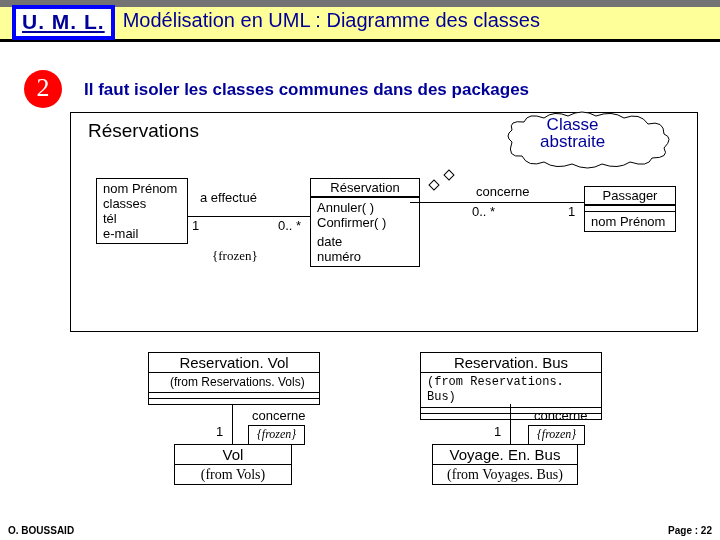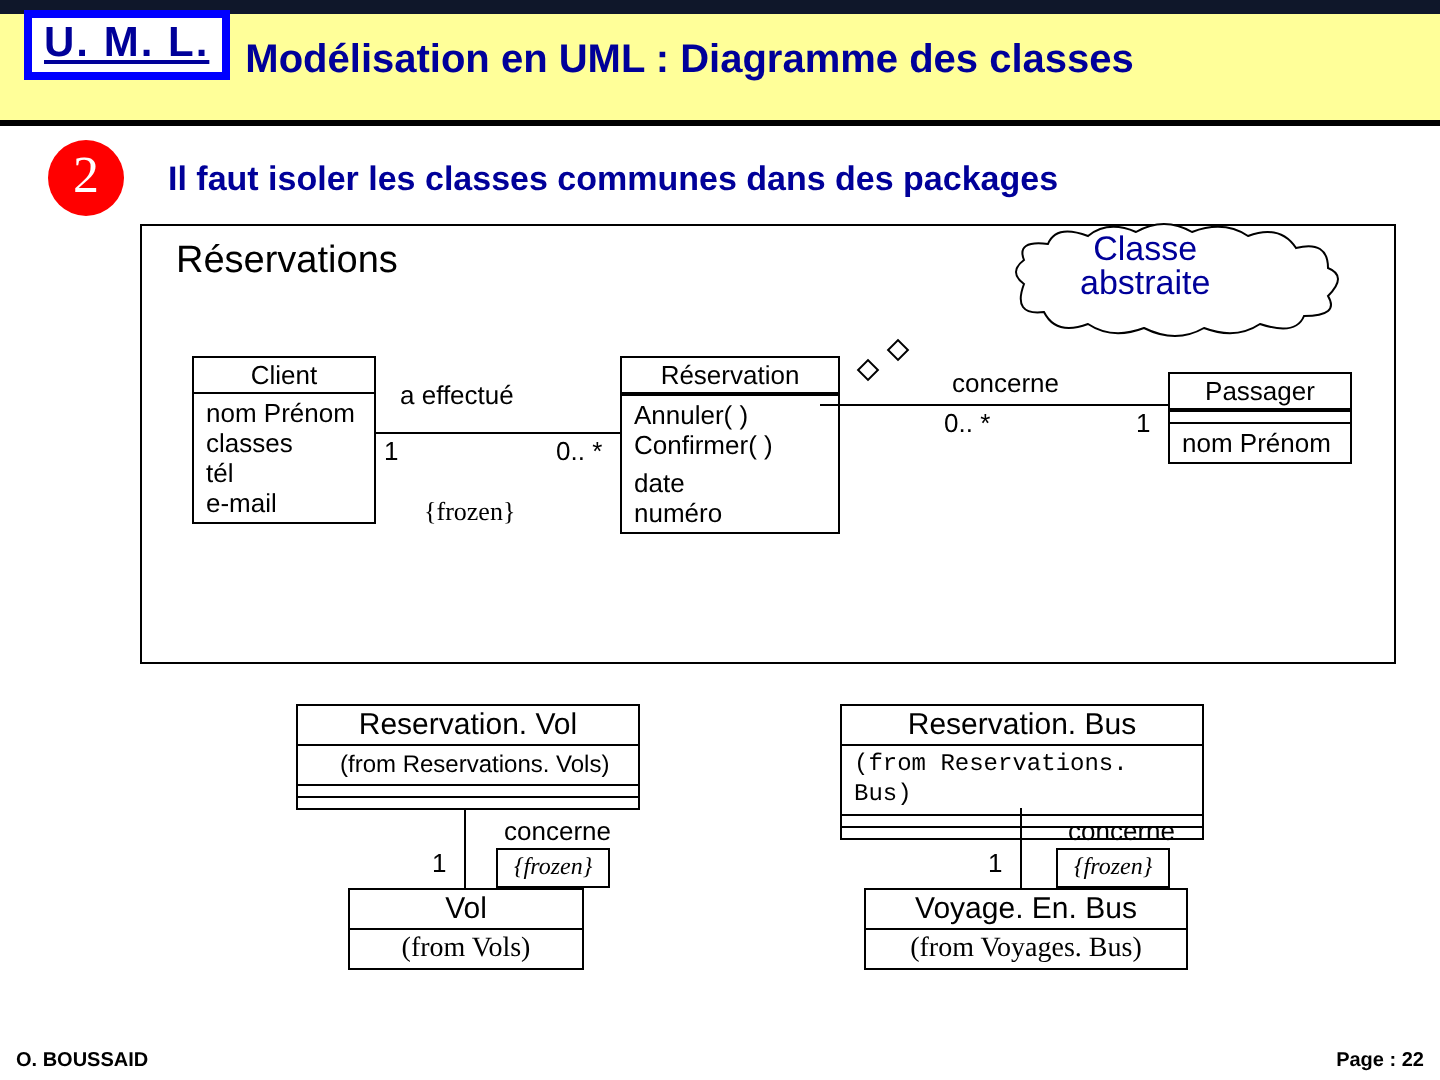--- a/index.html
+++ b/index.html
@@ -1,19 +1,19 @@
 <!DOCTYPE html>
 <html><head>
 <meta charset="utf-8">
 <style>
   * { box-sizing: border-box; margin: 0; padding: 0; }
   body { width: 720px; height: 540px; background: #fff; font-family: "Comic Sans MS", cursive, sans-serif; position: relative; overflow: hidden; }
-  .hdr { height: 60px; background: #ff9; border-top: 7px solid #0f172a; display: flex; align-items: flex-start; }
+  .hdr { height: 39px; background: #ff9; border-top: 7px solid #737373; display: flex; align-items: flex-start; }
   .logo { border: 4px solid #00f; background: #fff; color: #009; font-weight: bold; font-size: 21px; padding: 1px 6px 2px; letter-spacing: 1px; text-decoration: underline; margin: -2px 8px 0 12px; }
-  .ttl { color: #009; font-weight: bold; font-size: 20px; margin-top: 12px; }
+  .ttl { color: #009; font-weight: normal; font-size: 20px; margin-top: 2px; }
   .rule { height: 3px; background: #000; }
   .step { position: absolute; left: 24px; top: 70px; width: 38px; height: 38px; border-radius: 50%; background: #f00; color: #fff; font-family: Georgia, serif; font-size: 26px; text-align: center; line-height: 36px; }
   .subttl { position: absolute; left: 84px; top: 80px; color: #009; font-weight: bold; font-size: 17px; }
   .pkg { position: absolute; left: 70px; top: 112px; width: 628px; height: 220px; border: 1px solid #000; }
   .pkgtab { position: absolute; left: 78px; top: 120px; background: #fff; padding: 0 10px; font-size: 19px; color: #000; }
   .cloud { position: absolute; left: 500px; top: 110px; width: 176px; height: 50px; }
   .cloud svg { position: absolute; top: 0; left: 0; }
   .cloudtxt { position: absolute; top: 6px; left: 40px; font-size: 17px; color: #009; text-align: center; line-height: 17px; }
   .box { position: absolute; border: 1px solid #000; background: #fff; font-size: 13px; }
   .bxh { border-bottom: 1px solid #000; text-align: center; padding: 1px 4px; font-size: 13px; }
@@ -44,21 +44,20 @@
   <svg width="176" height="62">
     <path d="M12 32 Q4 26 12 20 Q8 10 24 12 Q28 2 44 8 Q54 0 68 6 Q82 -2 96 6 Q112 0 124 8 Q140 2 148 14 Q164 10 164 24 Q174 28 164 38 Q170 48 152 48 Q148 58 130 52 Q118 60 102 54 Q88 62 72 54 Q56 60 44 52 Q28 58 22 46 Q6 48 12 32 Z" fill="#fff" stroke="#000" stroke-width="1"></path>
   </svg>
   <div class="cloudtxt">
     <div>Classe</div>
     <div>abstraite</div>
   </div>
 </div>
 
 <div class="box" style="left:96px; top:178px; width:92px;">
-  <div class="bxh">Client</div>
   <div class="bxb">
     <div>nom Prénom</div>
     <div>classes</div>
     <div>tél</div>
     <div>e-mail</div>
   </div>
 </div>
 
 <div class="ln" style="left:188px; top:216px; width:122px; height:1px;"></div>
 <div class="lbl" style="left:200px; top:190px;">a effectué</div>
@@ -119,21 +118,21 @@
   <div class="bxb" style="font-family:Georgia,serif; font-size:14px; text-align:center;">(from Vols)</div>
 </div>
 
 <div class="ln" style="left:510px; top:404px; width:1px; height:40px;"></div>
 <div class="lbl" style="left:534px; top:408px; font-size:13px;">concerne</div>
 <div class="lbl" style="left:494px; top:424px;">1</div>
 <div style="position:absolute; left:528px; top:424px;">
   <span class="minibox">{frozen}</span>
 </div>
 
-<div class="box" style="left:432px; top:444px; width:162px;">
+<div class="box" style="left:432px; top:444px; width:146px;">
   <div class="bxh" style="font-size:15px; font-family:Arial;">Voyage. En. Bus</div>
   <div class="bxb" style="font-family:Georgia,serif; font-size:14px; text-align:center;">(from Voyages. Bus)</div>
 </div>
 
 <div class="footer">
   <span>O. BOUSSAID</span>
   <span>Page : 22</span>
 </div>
 
 </body></html>

